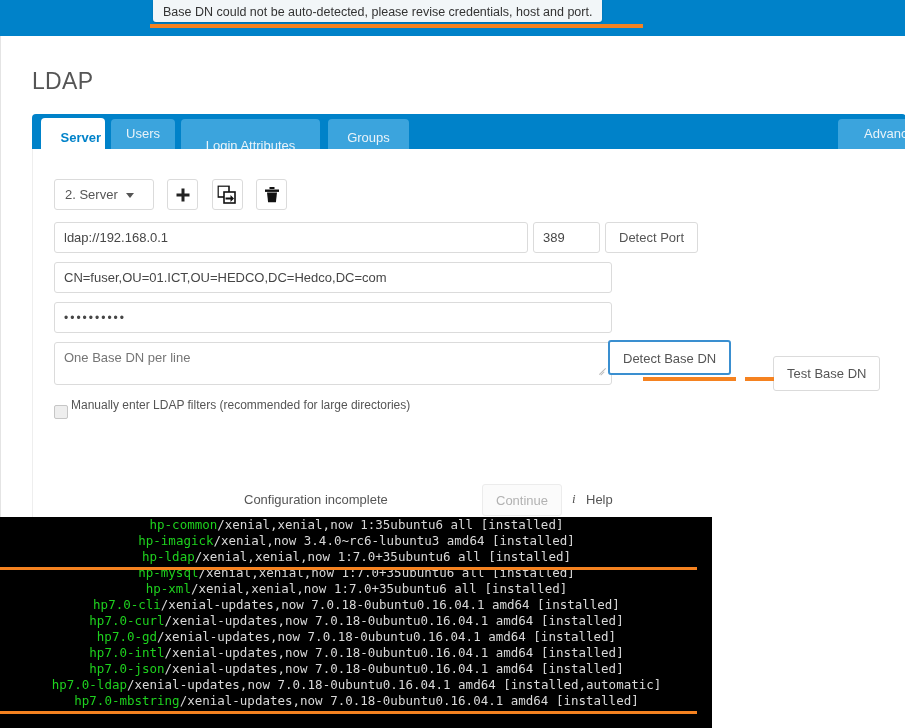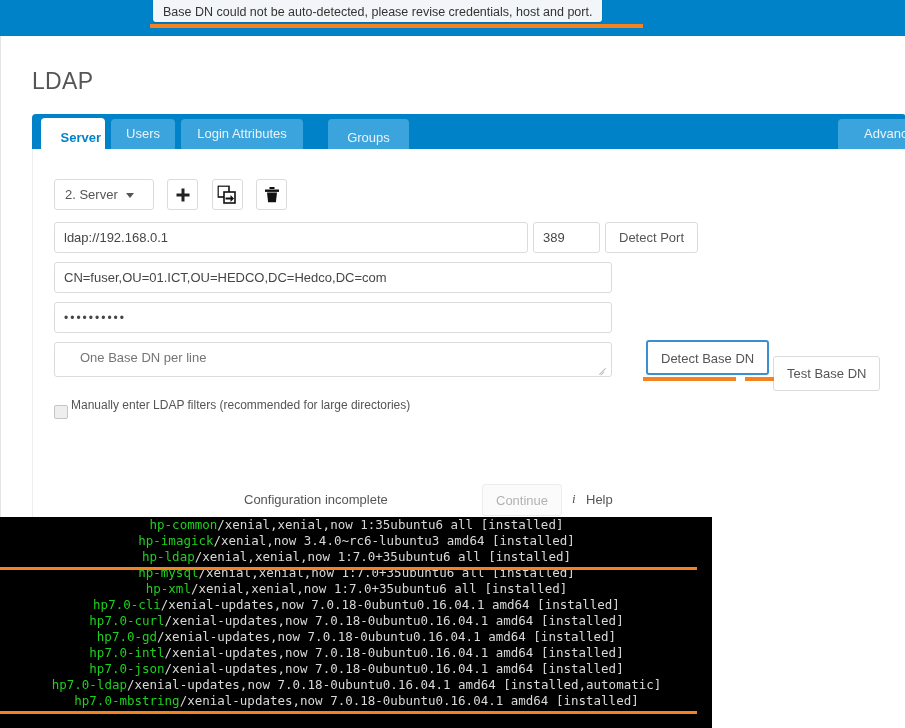--- a/index.html
+++ b/index.html
@@ -90,21 +90,21 @@
     background: #ffffff;
     color: #0082c9;
     font-weight: bold;
     top: 4px;
     height: 31px;
     line-height: 31px;
   }
 
   #tab-server   { left: 9px;   width: 64px; text-align: right; padding: 4px; }
   #tab-users    { left: 79px;  width: 64px; text-align: center; padding: 0; }
-  #tab-login    { left: 149px; width: 122px; text-align: center; padding: 0; }
+  #tab-login    { left: 149px; width: 139px; text-align: center; padding: 12px; }
   #tab-groups   { left: 296px; width: 81px; text-align: center; padding: 4px; }
   #tab-advanced { left: 806px; width: 110px; text-align: center; padding: 0; }
 
   
   .form-panel {
     position: absolute;
     left: 31px; top: 113px;
     width: 874px; height: 368px;
     background: #ffffff;
     border-left: 1px solid #eeeeee;
@@ -162,27 +162,27 @@
   }
   #host-input     { left: 21px;  top: 73px;  width: 474px; height: 31px; }
   #port-input     { left: 500px; top: 73px;  width: 67px;  height: 31px; }
   #dn-input       { left: 21px;  top: 113px; width: 558px; height: 31px; }
   #password-input { left: 21px;  top: 153px; width: 558px; height: 31px;
                     letter-spacing: 2px; font-size: 12px; }
 
   #basedn-area {
     position: absolute;
     left: 21px; top: 193px;
-    width: 558px; height: 35px;
+    width: 558px; height: 43px;
     background: #ffffff;
     border: 1px solid #dbdbdb;
     border-radius: 3px;
     font-size: 13px;
     color: #9a9a9a;
-    padding: 7px 25px;
+    padding: 7px 9px;
     resize: none;
     font-family: "Liberation Sans", sans-serif;
     outline: none;
     overflow: hidden;
   }
   .resize-grip {
     position: absolute;
     left: 566px; top: 216px;
     width: 9px; height: 9px;
     pointer-events: none;
@@ -207,21 +207,21 @@
     color: #555555;
     background: #ffffff;
     border: 1px solid #dbdbdb;
     border-radius: 3px;
     cursor: pointer;
     white-space: nowrap;
     font-family: "Liberation Sans", sans-serif;
   }
   #detect-port-btn { left: 572px; top: 73px; }
   #detect-base-btn {
-    left: 613px; top: 191px; height: 35px; line-height: 33px;
+    left: 575px; top: 191px; height: 35px; line-height: 33px;
     border: 2px solid #3a8fd0; border-radius: 3px;
   }
   #test-base-btn   { left: 740px; top: 191px; height: 35px; line-height: 33px; margin-top: 16px; }
 
   
   .mark {
     position: absolute;
     height: 4px;
     background: #f58220;
   }

